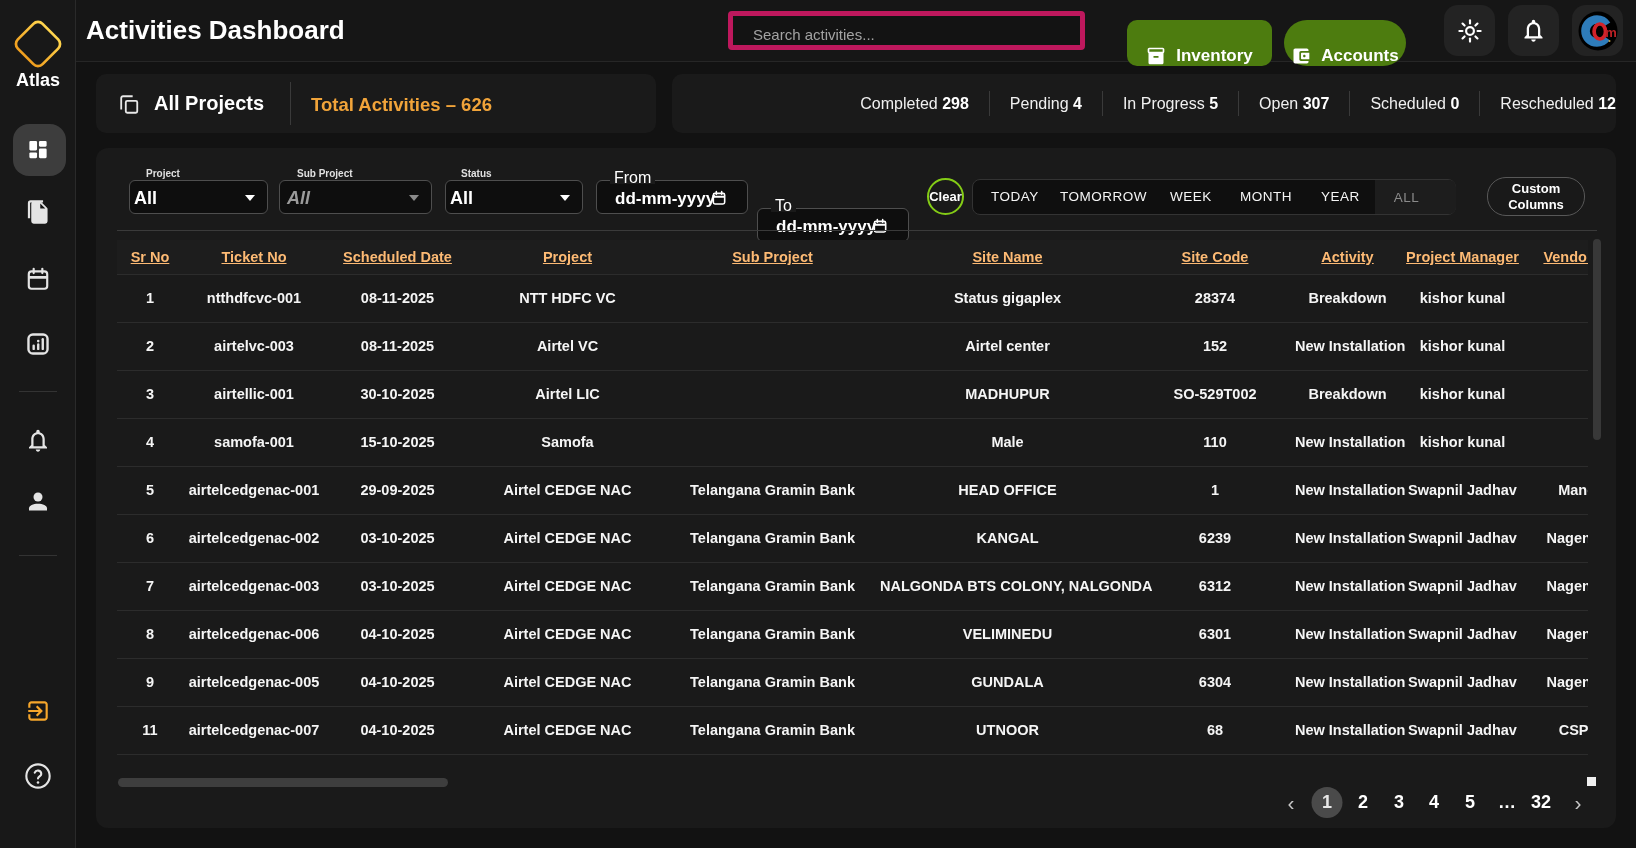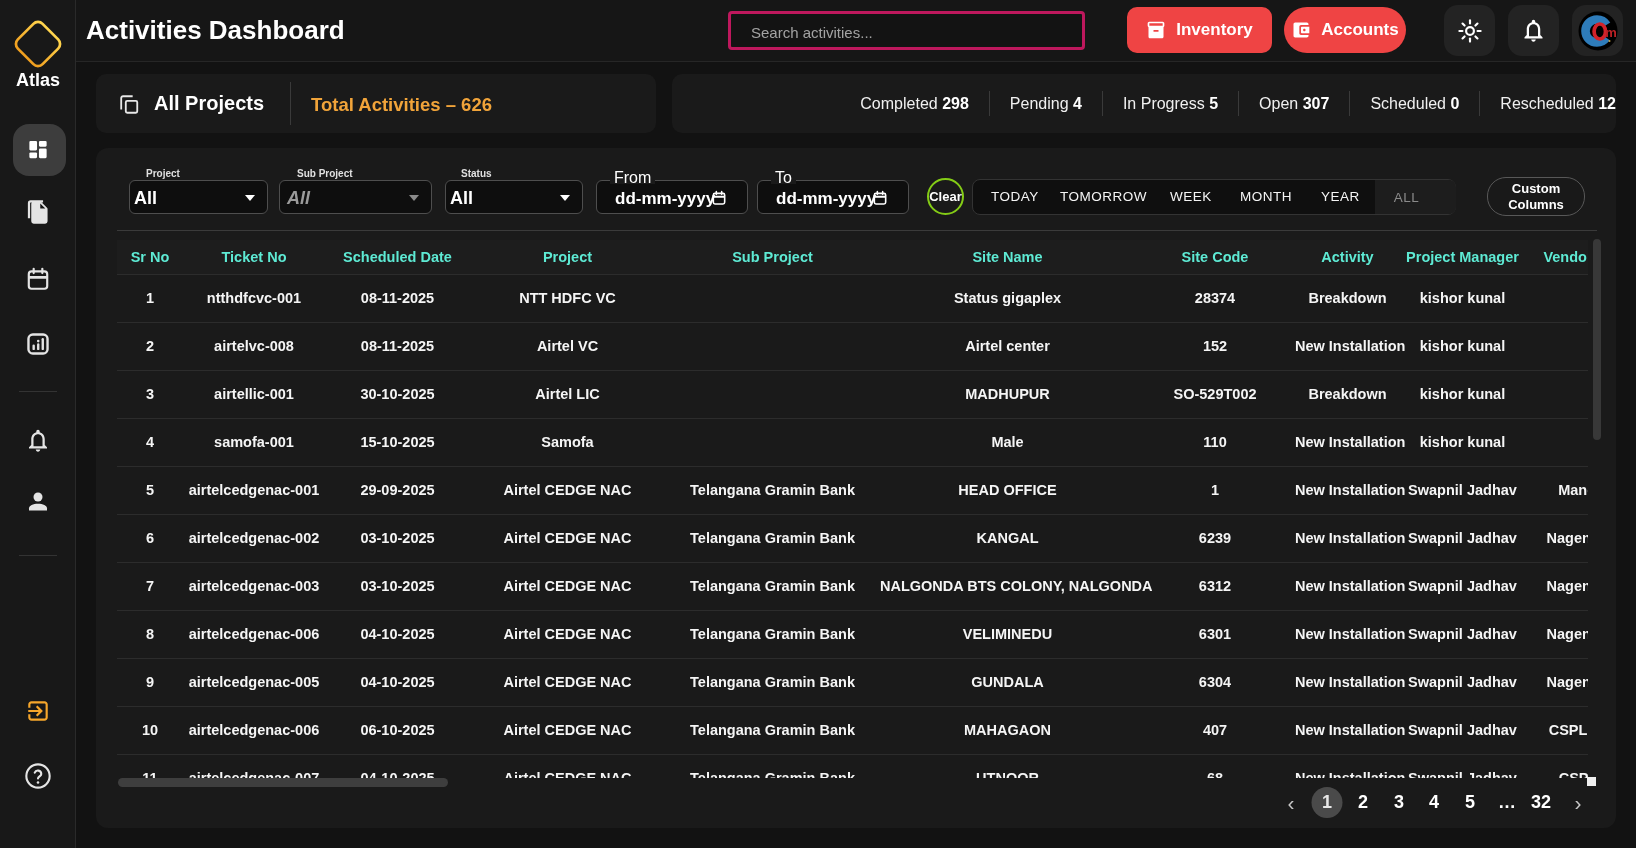--- a/index.html
+++ b/index.html
@@ -12,24 +12,24 @@
   .sdiv { position:absolute; left:19px; width:38px; height:1px; background:#333; }
   .navactive { position:absolute; left:13px; top:124px; width:53px; height:52px;
     border-radius:16px; background:#3d3d3d; }
   .navic { position:absolute; left:50%; transform:translateX(-50%); }
 
   
   #header { position:absolute; left:76px; top:0; width:1560px; height:62px;
     background:#161616; border-bottom:1px solid #262626; z-index:4; }
   #title { position:absolute; left:10px; top:15px; font-size:26px; font-weight:700; }
   #search { position:absolute; left:652px; top:11px; width:357px; height:39px;
-    background:#131313; border:3px solid #be185d; border-radius:4px;
+    background:#131313; border:5px solid #be185d; border-radius:4px;
     color:#a3a3a3; font-size:15px; line-height:37px; padding-left:20px; }
-  .hbtn { position:absolute; top:7px; height:46px; border-radius:10px; background:#ef4444;
-    display:flex; align-items:center; justify-content:center; gap:10px;
+  .hbtn { position:absolute; top:20px; height:46px; border-radius:10px; background:#4d7c0f;
+    display:flex; align-items:flex-end; justify-content:center; gap:10px;
     font-size:17px; font-weight:700; }
   .icbtn { position:absolute; top:5px; width:51px; height:51px; border-radius:14px;
     background:#232323; display:flex; align-items:center; justify-content:center; }
 
   
   .panel { position:absolute; background:#1a1a1a; border-radius:10px; }
   #p1 { left:96px; top:74px; width:560px; height:59px; }
   #p2 { left:672px; top:74px; width:944px; height:59px; display:flex;
     align-items:center; justify-content:flex-end; }
   #p3 { left:96px; top:148px; width:1520px; height:680px; border-radius:12px; }
@@ -50,22 +50,22 @@
   .flabel2 { position:absolute; top:-9px; font-size:16px; color:#fff;
     background:#1a1a1a; padding:0 4px; line-height:12px; }
   .fval { position:absolute; left:4px; top:7px; font-size:18px; font-weight:700; }
   .caret { position:absolute; right:12px; top:14px; width:0; height:0;
     border-left:5px solid transparent; border-right:5px solid transparent;
     border-top:6px solid #fff; }
 
   
   #twrap { position:absolute; left:21px; top:92px; width:1471px; height:538px; overflow:hidden; }
   table { border-collapse:collapse; table-layout:fixed; width:1494px; }
-  th { height:34px; background:#1d1d1d; font-size:14.5px; font-weight:700; color:#5eead4;
-    white-space:nowrap; }
+  th { height:34px; background:#1d1d1d; font-size:14.5px; font-weight:700; color:#fdba74;
+    white-space:nowrap;text-decoration:underline; }
   td { height:48px; text-align:center; font-size:14.5px; font-weight:700; color:#f5f5f5;
     border-bottom:1px solid #2c2c2c; white-space:nowrap; }
   tbody tr:first-child td { border-top:1px solid #2c2c2c; }
 
   
   #pag { position:absolute; left:0; top:639px; width:1520px; height:32px;
     font-size:18px; font-weight:700; }
   #pag span { position:absolute; top:0; height:31px; line-height:31px;
     transform:translateX(-50%); text-align:center; }
   #pag .cur { width:31px; border-radius:50%; background:#4a4a4a; color:#e8e8e8; }
@@ -235,21 +235,21 @@
   <div class="fld" style="left:500px; width:152px;">
     <span class="flabel2" style="left:13px;">From</span>
     <span class="fval" style="left:18px; top:8px; font-size:17px;">dd-mm-yyyy</span>
     <svg style="position:absolute; left:114px; top:9px;" width="16" height="16" viewBox="0 0 24 24" fill="none" stroke="#fff" stroke-width="2.4" stroke-linecap="round">
       <rect x="3.5" y="5" width="17" height="16" rx="2.5"></rect>
       <line x1="8" y1="2.5" x2="8" y2="6.5"></line>
         <line x1="16" y1="2.5" x2="16" y2="6.5"></line>
       <line x1="4.5" y1="10" x2="19.5" y2="10" stroke-width="3"></line>
     </svg>
   </div>
-  <div class="fld" style="left:661px; width:152px;">
+  <div class="fld" style="left:661px; width:152px;margin-top:28px;">
     <span class="flabel2" style="left:13px;">To</span>
     <span class="fval" style="left:18px; top:8px; font-size:17px;">dd-mm-yyyy</span>
     <svg style="position:absolute; left:114px; top:9px;" width="16" height="16" viewBox="0 0 24 24" fill="none" stroke="#fff" stroke-width="2.4" stroke-linecap="round">
       <rect x="3.5" y="5" width="17" height="16" rx="2.5"></rect>
       <line x1="8" y1="2.5" x2="8" y2="6.5"></line>
         <line x1="16" y1="2.5" x2="16" y2="6.5"></line>
       <line x1="4.5" y1="10" x2="19.5" y2="10" stroke-width="3"></line>
     </svg>
   </div>
   <div style="position:absolute; left:831px; top:30px; width:37px; height:37px; border:2px solid #84cc16;
@@ -310,21 +310,21 @@
             <td>NTT HDFC VC</td>
             <td></td>
             <td>Status gigaplex</td>
             <td>28374</td>
             <td>Breakdown</td>
             <td>kishor kunal</td>
             <td></td>
           </tr>
         <tr>
             <td>2</td>
-            <td>airtelvc-008</td>
+            <td>airtelvc-003</td>
             <td>08-11-2025</td>
             <td>Airtel VC</td>
             <td></td>
             <td>Airtel center</td>
             <td>152</td>
             <td>New Installation</td>
             <td>kishor kunal</td>
             <td></td>
           </tr>
         <tr>
@@ -403,32 +403,20 @@
             <td>9</td>
             <td>airtelcedgenac-005</td>
             <td>04-10-2025</td>
             <td>Airtel CEDGE NAC</td>
             <td>Telangana Gramin Bank</td>
             <td>GUNDALA</td>
             <td>6304</td>
             <td>New Installation</td>
             <td>Swapnil Jadhav</td>
             <td><span style="position:relative;left:12px;">Nagendra</span></td>
-          </tr>
-        <tr>
-            <td>10</td>
-            <td>airtelcedgenac-006</td>
-            <td>06-10-2025</td>
-            <td>Airtel CEDGE NAC</td>
-            <td>Telangana Gramin Bank</td>
-            <td>MAHAGAON</td>
-            <td>407</td>
-            <td>New Installation</td>
-            <td>Swapnil Jadhav</td>
-            <td>CSPL</td>
           </tr>
         <tr>
             <td>11</td>
             <td>airtelcedgenac-007</td>
             <td>04-10-2025</td>
             <td>Airtel CEDGE NAC</td>
             <td>Telangana Gramin Bank</td>
             <td>UTNOOR</td>
             <td>68</td>
             <td>New Installation</td>

